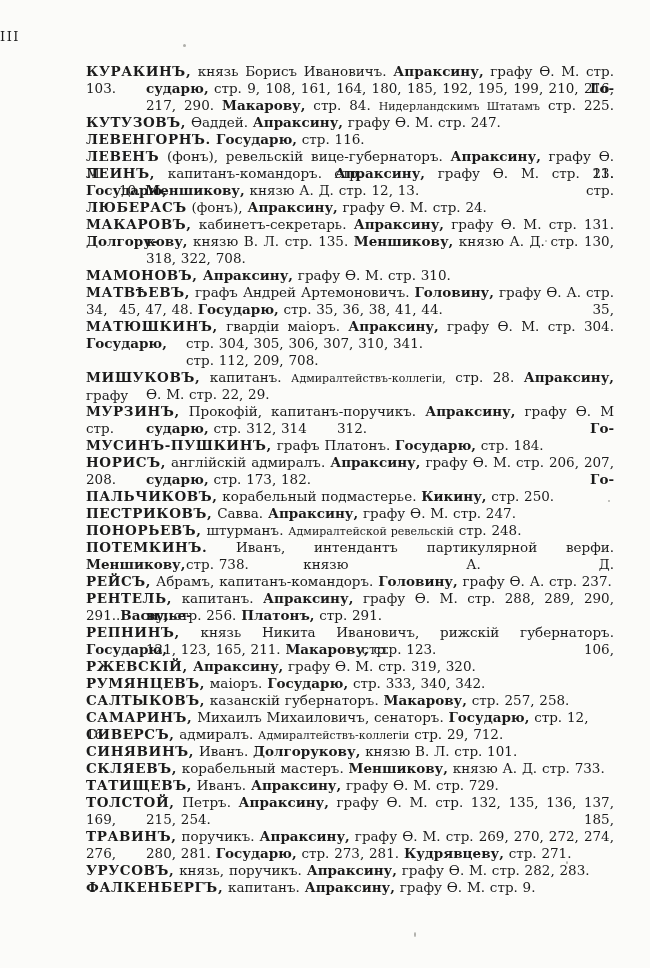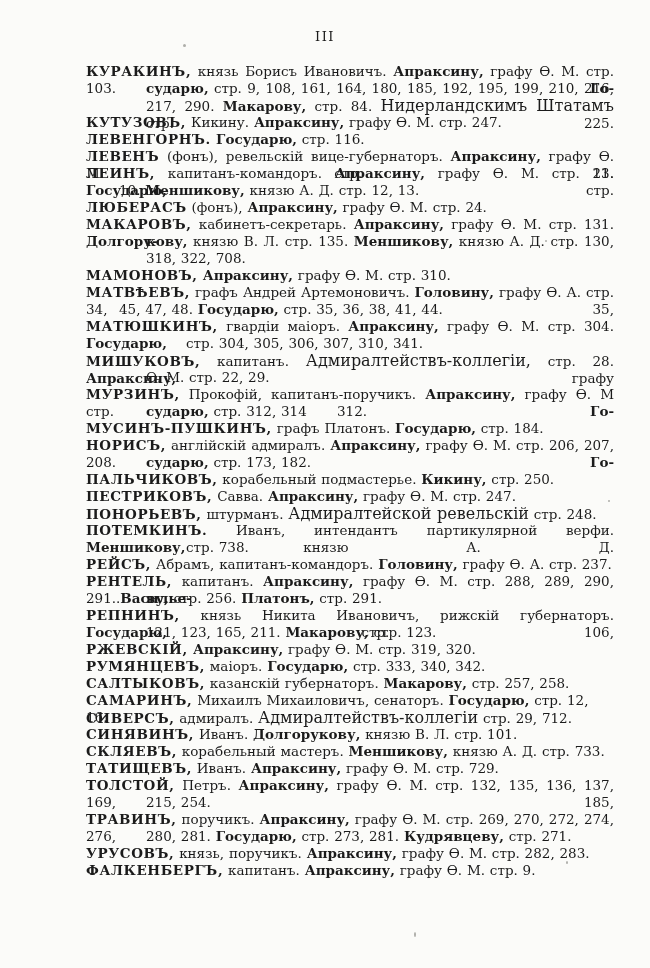--- a/index.html
+++ b/index.html
@@ -6,56 +6,56 @@
   body {
     width: 650px; height: 968px;
     background: #fbfbf9;
     font-family: "DejaVu Serif", "Liberation Serif", serif;
     color: #1b1b1b;
     overflow: hidden;
   }
   .page { position: relative; width: 650px; height: 968px; }
   .pageno {
     position: absolute; top: 29px; left: 0; width: 650px;
-    text-align: center; font-size: 13px; letter-spacing: 1.5px;
+    font-size: 13px; letter-spacing: 1.5px;
     font-weight: normal;
   }
   .index { position: absolute; top: 63px; left: 86px; width: 528px; }
   .entry { margin: 0; }
   .ln {
     font-size: 13.5px; line-height: 17px; height: 17px;
     text-align: left; word-spacing: 0.5px;
   }
   .ln.j { text-align: justify; text-align-last: justify; }
   .ind1 { padding-left: 33px; }
   .ind2 { padding-left: 60px; }
   .ind3 { padding-left: 100px; }
   .hw { font-weight: bold; letter-spacing: 0.6px; }
   .b  { font-weight: bold; }
-  .sm { font-size: 16px; }
+  .sm { font-size: 11px; }
   .speck { position: absolute; background: #6f6f6a; border-radius: 50%; opacity: 0.55; }
   .s1 { left: 183px; top: 44px;  width: 3px; height: 3px; }
   .s2 { left: 545px; top: 240px; width: 2px; height: 2px; }
   .s3 { left: 566px; top: 861px; width: 2px; height: 3px; }
   .s4 { left: 414px; top: 932px; width: 2px; height: 5px; }
   .s5 { left: 608px; top: 500px; width: 2px; height: 2px; }
 </style>
 </head>
 <body>
 
 <div class="page">
   <div class="pageno">III</div>
   <div class="index">
       <div class="entry">
         <div class="ln j"><span class="hw">КУРАКИНЪ,</span><span class=""> князь Борисъ Ивановичъ. </span><span class="b">Апраксину,</span><span class=""> графу Ѳ. М. стр. 103. </span><span class="b">Го-</span></div>
         <div class="ln ind2 j"><span class="b">сударю,</span><span class=""> стр. 9, 108, 161, 164, 180, 185, 192, 195, 199, 210, 216,</span></div>
         <div class="ln ind2 j"><span class="">217, 290. </span><span class="b">Макарову,</span><span class=""> стр. 84. </span><span class="sm">Нидерландскимъ Штатамъ</span><span class=""> стр. 225.</span></div>
       </div>
       <div class="entry">
-        <div class="ln"><span class="hw">КУТУЗОВЪ,</span><span class=""> Кикину. </span><span class="b">Апраксину,</span><span class=""> графу Ѳ. М. стр. 247.</span></div>
+        <div class="ln"><span class="hw">КУТУЗОВЪ,</span><span class=""> Ѳаддей. </span><span class="b">Апраксину,</span><span class=""> графу Ѳ. М. стр. 247.</span></div>
       </div>
       <div class="entry">
         <div class="ln"><span class="hw">ЛЕВЕНГОРНЪ.</span><span class="b"> Государю,</span><span class=""> стр. 116.</span></div>
       </div>
       <div class="entry">
         <div class="ln j"><span class="hw">ЛЕВЕНЪ</span><span class=""> (фонъ), ревельскій вице-губернаторъ. </span><span class="b">Апраксину,</span><span class=""> графу Ѳ. М. стр. 21.</span></div>
       </div>
       <div class="entry">
         <div class="ln j"><span class="hw">ЛЕИНЪ,</span><span class=""> капитанъ-командоръ. </span><span class="b">Апраксину,</span><span class=""> графу Ѳ. М. стр. 13. </span><span class="b">Государю,</span><span class=""> стр.</span></div>
         <div class="ln ind1"><span class="">10. </span><span class="b">Меншикову,</span><span class=""> князю А. Д. стр. 12, 13.</span></div>
@@ -73,20 +73,21 @@
       </div>
       <div class="entry">
         <div class="ln j"><span class="hw">МАТВѢЕВЪ,</span><span class=""> графъ Андрей Артемоновичъ. </span><span class="b">Головину,</span><span class=""> графу Ѳ. А. стр. 34, 35,</span></div>
         <div class="ln ind1"><span class="">45, 47, 48. </span><span class="b">Государю,</span><span class=""> стр. 35, 36, 38, 41, 44.</span></div>
       </div>
       <div class="entry">
         <div class="ln j"><span class="hw">МАТЮШКИНЪ,</span><span class=""> гвардіи маіоръ. </span><span class="b">Апраксину,</span><span class=""> графу Ѳ. М. стр. 304. </span><span class="b">Государю,</span></div>
         <div class="ln ind3"><span class="">стр. 304, 305, 306, 307, 310, 341.</span></div>
       </div>
       <div class="entry">
+        <div class="ln ind3"><span class="">стр. 112, 209, 708.</span></div>
       </div>
       <div class="entry">
         <div class="ln j"><span class="hw">МИШУКОВЪ,</span><span class=""> капитанъ. </span><span class="sm">Адмиралтействъ-коллегіи,</span><span class=""> стр. 28. </span><span class="b">Апраксину,</span><span class=""> графу</span></div>
         <div class="ln ind2"><span class="">Ѳ. М. стр. 22, 29.</span></div>
       </div>
       <div class="entry">
         <div class="ln j"><span class="hw">МУРЗИНЪ,</span><span class=""> Прокофій, капитанъ-поручикъ. </span><span class="b">Апраксину,</span><span class=""> графу Ѳ. М стр. 312. </span><span class="b">Го-</span></div>
         <div class="ln ind2"><span class="b">сударю,</span><span class=""> стр. 312, 314</span></div>
       </div>
       <div class="entry">

